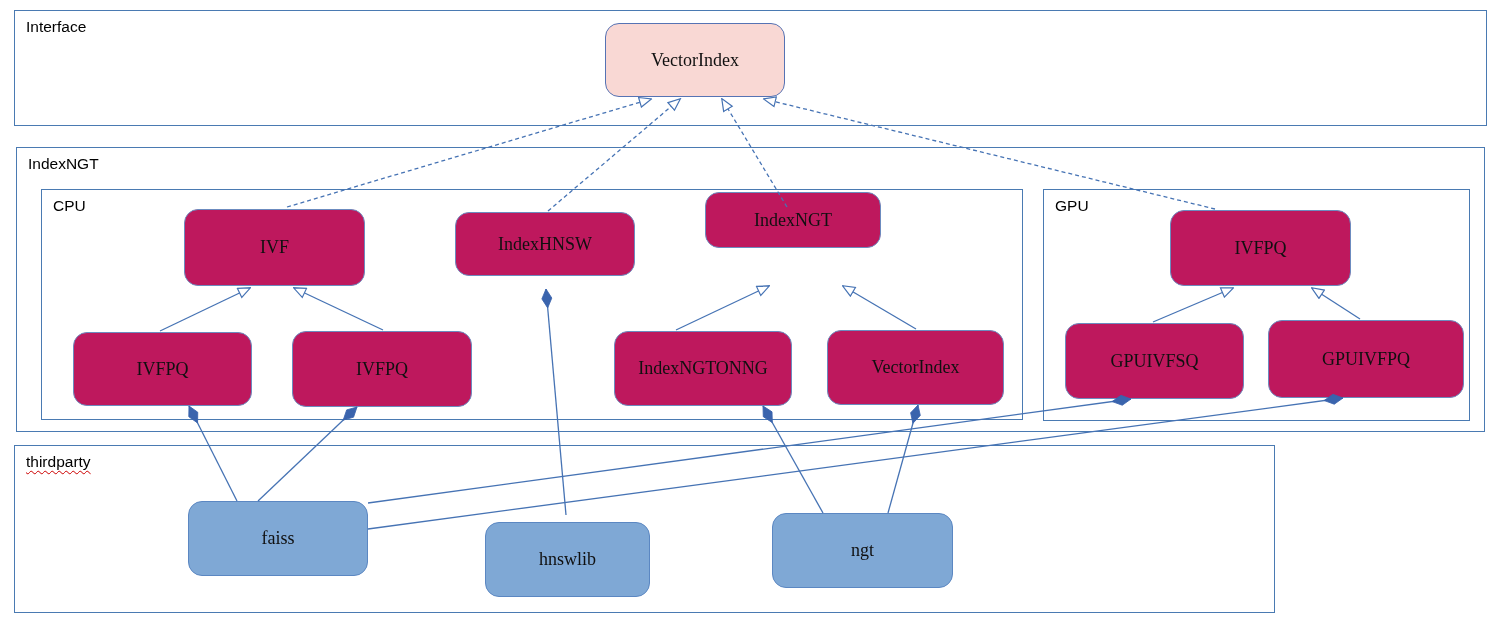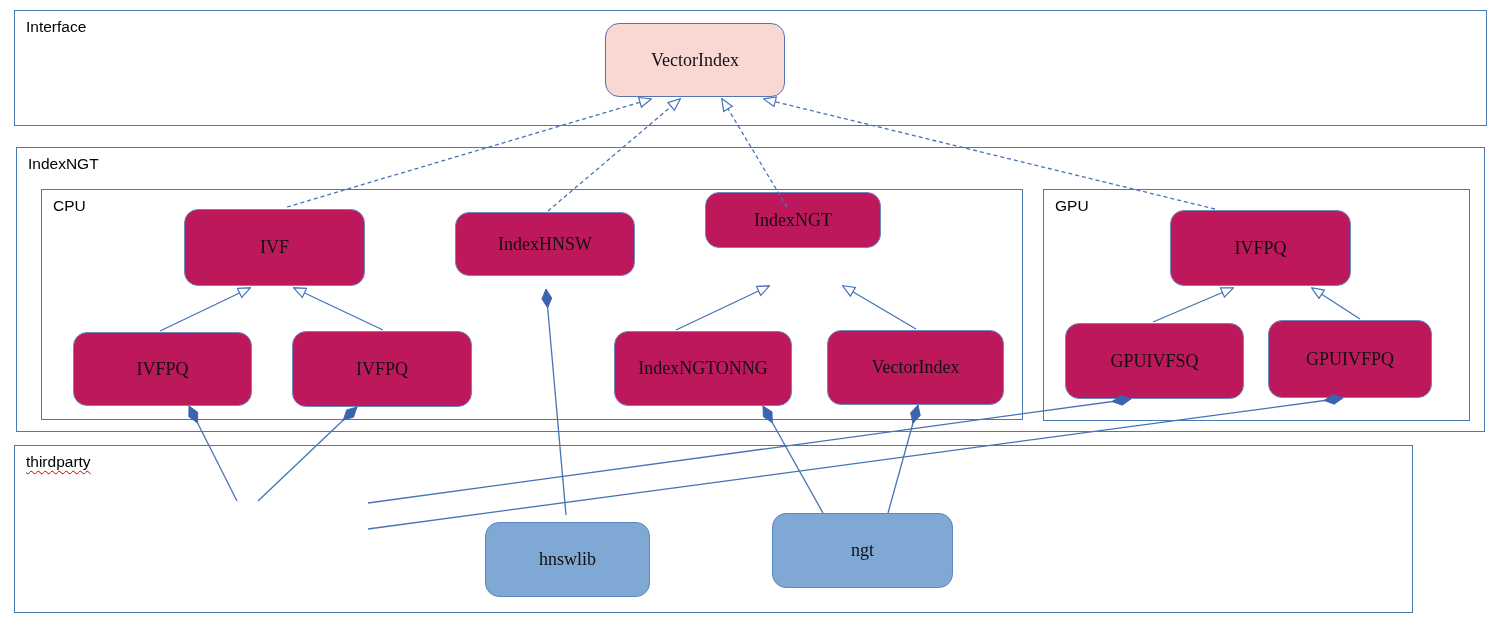--- a/index.html
+++ b/index.html
@@ -54,38 +54,39 @@
   </div>
 
   <div class="container" style="left:41px; top:189px; width:982px; height:231px">
     <span class="container-label">CPU</span>
   </div>
 
   <div class="container" style="left:1043px; top:189px; width:427px; height:232px">
     <span class="container-label">GPU</span>
   </div>
 
-  <div class="container" style="left:14px; top:445px; width:1399px; height:168px">
+  <div class="container" style="left:14px; top:445px; width:1261px; height:168px">
     <span class="container-label misspelled">thirdparty</span>
   </div>
 
   <div class="node pink" style="left:605px; top:23px; width:180px; height:74px">VectorIndex</div>
 
   <div class="node green" style="left:184px; top:209px; width:181px; height:77px">IVF</div>
   <div class="node green" style="left:455px; top:212px; width:180px; height:64px">IndexHNSW</div>
   <div class="node green" style="left:705px; top:192px; width:176px; height:56px">IndexNGT</div>
   <div class="node green" style="left:73px; top:332px; width:179px; height:74px">IVFPQ</div>
   <div class="node green" style="left:292px; top:331px; width:180px; height:76px">IVFPQ</div>
   <div class="node green" style="left:614px; top:331px; width:178px; height:75px">IndexNGTONNG</div>
   <div class="node green" style="left:827px; top:330px; width:177px; height:75px">VectorIndex</div>
 
   <div class="node green" style="left:1170px; top:210px; width:181px; height:76px">IVFPQ</div>
   <div class="node green" style="left:1065px; top:323px; width:179px; height:76px">GPUIVFSQ</div>
-  <div class="node green" style="left:1268px; top:320px; width:164px; height:78px">GPUIVFPQ</div>
+  <div class="node green" style="left:1268px; top:320px; width:196px; height:78px">GPUIVFPQ</div>
 
+  <div class="node blue" style="left:188px; top:501px; width:180px; height:75px">faiss</div>
   <div class="node blue" style="left:485px; top:522px; width:165px; height:75px">hnswlib</div>
   <div class="node blue" style="left:772px; top:513px; width:181px; height:75px">ngt</div>
 
   <svg class="edges" viewBox="0 0 1503 628">
     <defs>
       <marker id="tri" markerUnits="userSpaceOnUse" markerWidth="14" markerHeight="12" refX="12.5" refY="6" orient="auto">
         <path d="M1,1 L13,6 L1,11 Z" fill="#ffffff" stroke="#4673b4" stroke-width="1.2"></path>
       </marker>
       <marker id="diam" markerUnits="userSpaceOnUse" markerWidth="22" markerHeight="12" refX="20" refY="6" orient="auto">
         <path d="M1,6 L10.5,1 L20,6 L10.5,11 Z" fill="#3a64ad" stroke="#3a64ad" stroke-width="0.8"></path>

